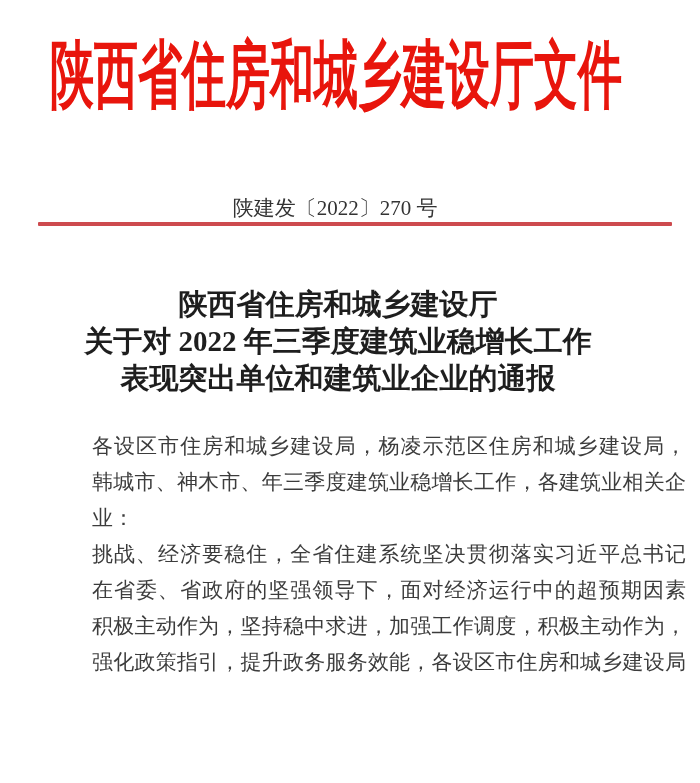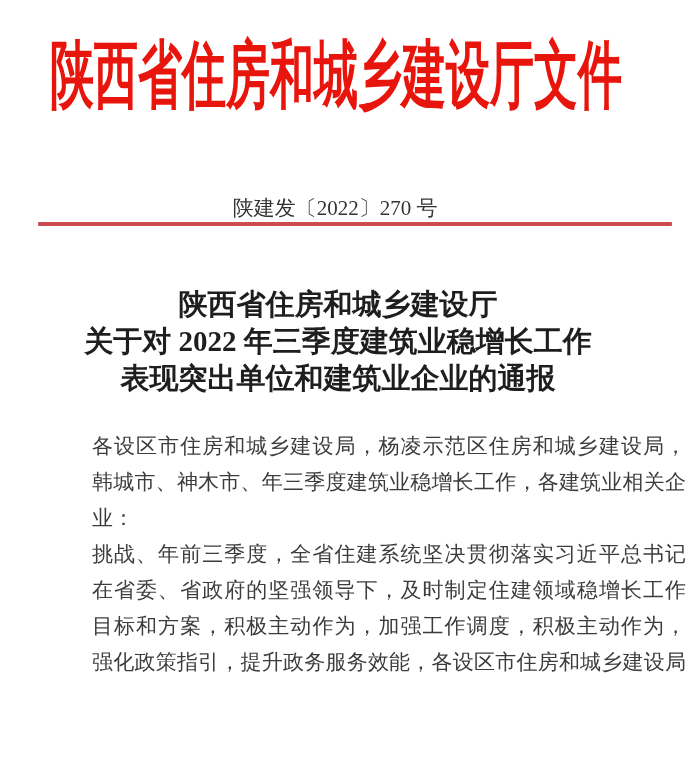--- a/index.html
+++ b/index.html
@@ -96,19 +96,19 @@
     <div>陕西省住房和城乡建设厅</div>
     <div>关于对 2022 年三季度建筑业稳增长工作</div>
     <div>表现突出单位和建筑业企业的通报</div>
   </div>
 
   <div class="body-block">
     <div class="body-line jl">各设区市住房和城乡建设局，杨凌示范区住房和城乡建设局，</div>
     <div class="body-line jl">韩城市、神木市、年三季度建筑业稳增长工作，各建筑业相关企</div>
     <div class="body-line">业：</div>
 
-    <div class="body-line jl">挑战、年前三季度，全省住建系统坚决贯彻落实习近平总书记</div>
-    <div class="body-line jl">在省委、省政府的坚强领导下，及时制定住建领域稳增长工作</div>
-    <div class="body-line jl">目标和方案，积极主动作为，加强工作调度，积极主动作为，</div>
+    <div class="body-line jl">挑战、经济要稳住，全省住建系统坚决贯彻落实习近平总书记</div>
+    <div class="body-line jl">在省委、省政府的坚强领导下，面对经济运行中的超预期因素</div>
+    <div class="body-line jl">积极主动作为，坚持稳中求进，加强工作调度，积极主动作为，</div>
     <div class="body-line jl">强化政策指引，提升政务服务效能，各设区市住房和城乡建设局</div>
   </div>
 
 </div>
 
 </body></html>

